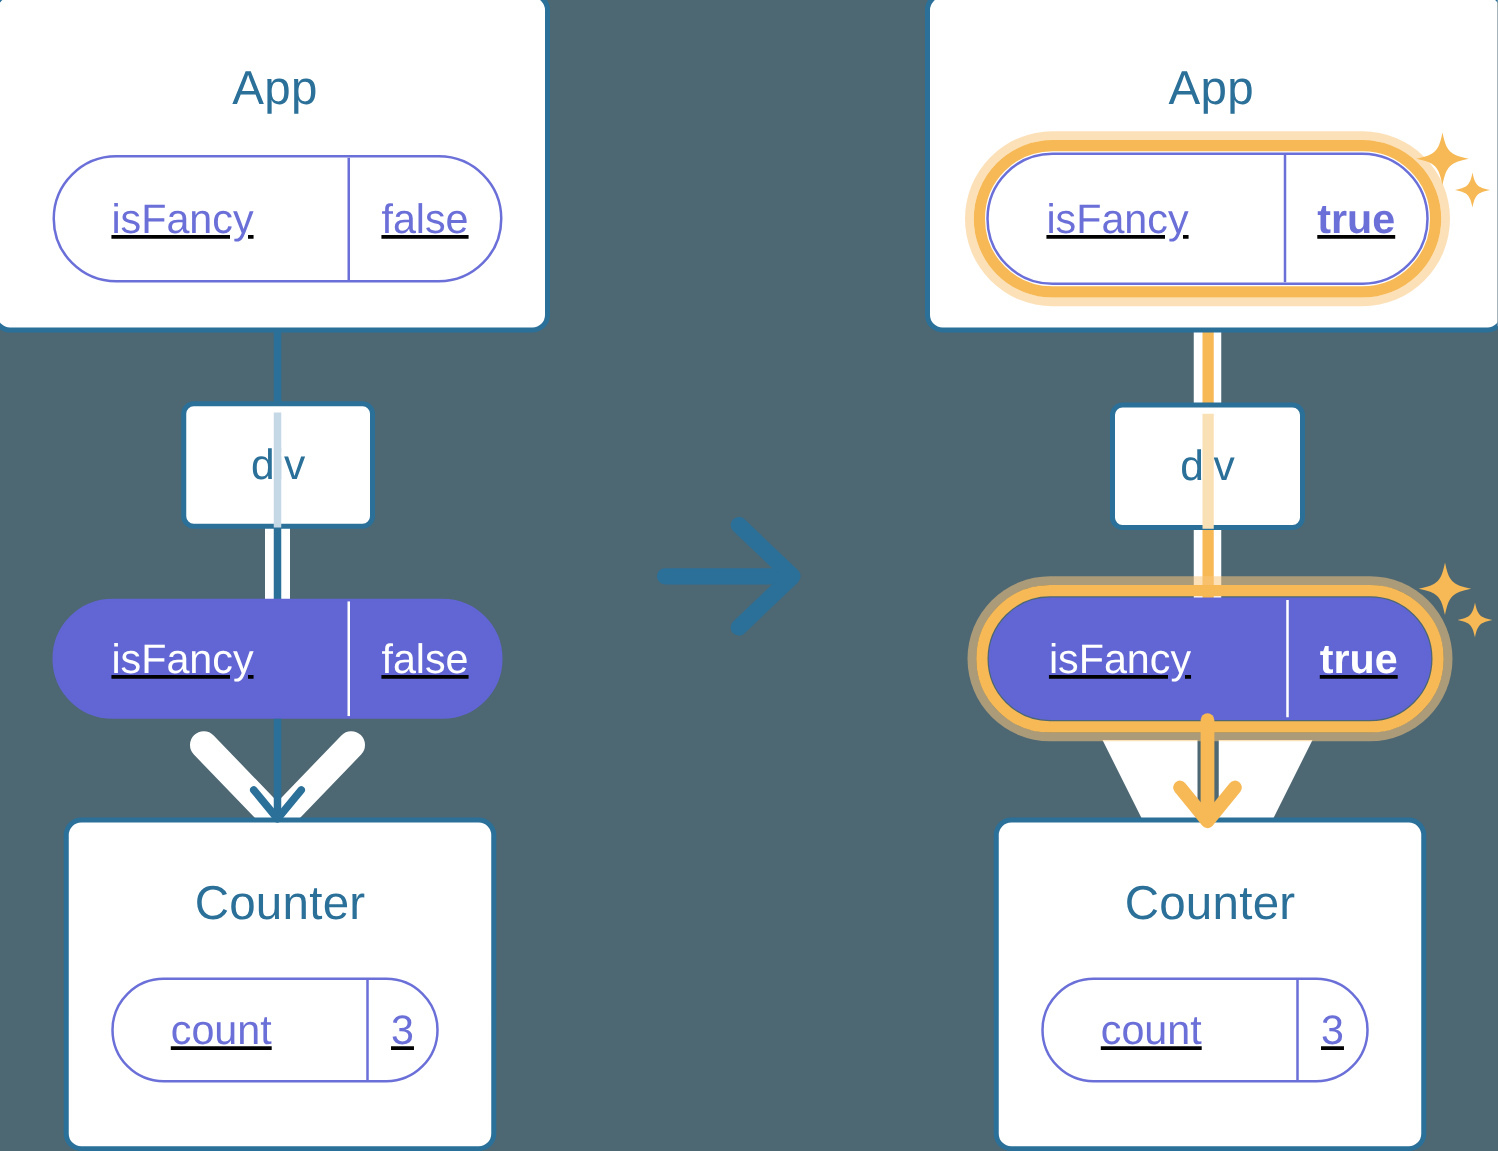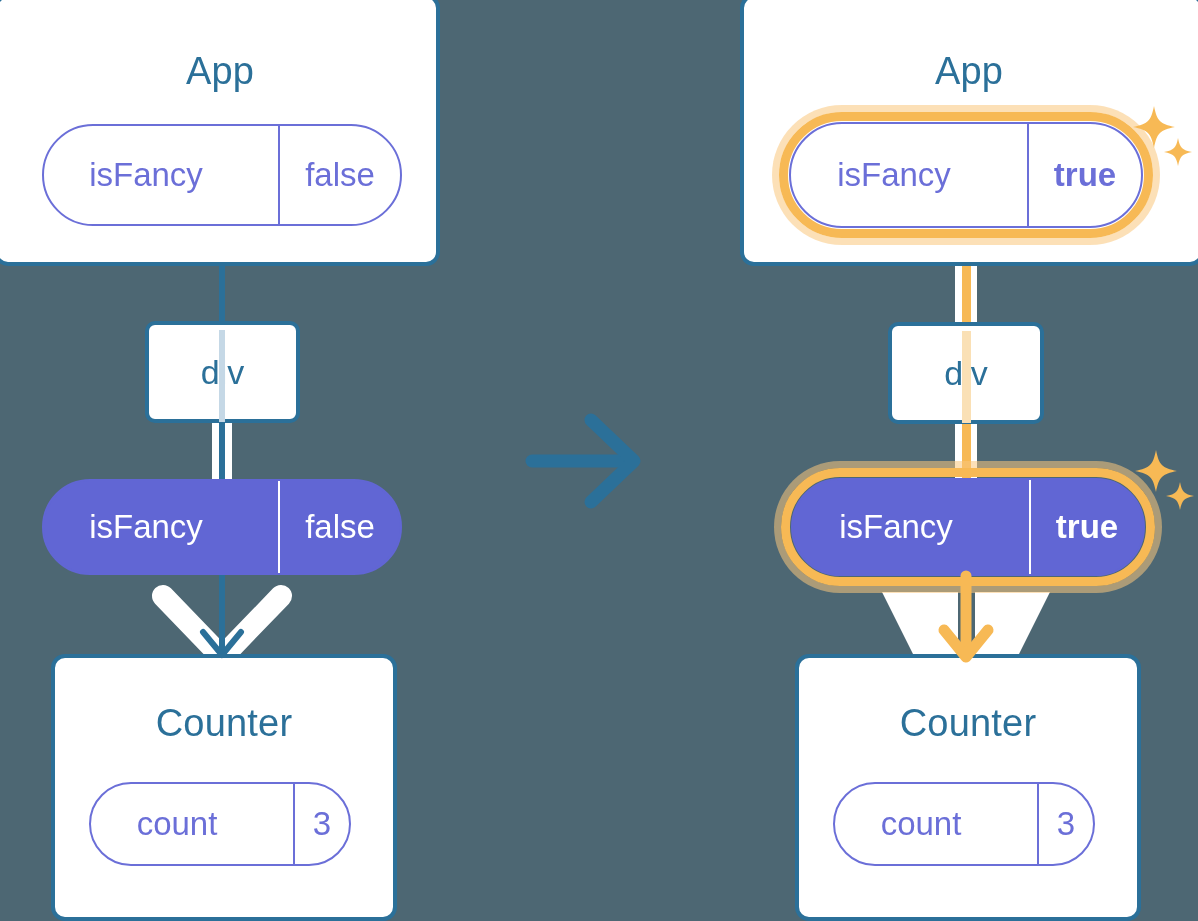--- a/index.html
+++ b/index.html
@@ -45,20 +45,21 @@
 
   
   .pill{
     position:absolute;
     box-sizing:border-box;
     border-radius:999px;
     display:flex;
     align-items:stretch;
     overflow:hidden;
     z-index:40;
+    text-decoration:underline;
   }
   .pill.outline{
     background:#ffffff;
     border:2px solid #6b6fd8;
   }
   .pill.filled{
     background:#6166d4;
     border:2px solid #6166d4;
   }
   .pill .seg{

